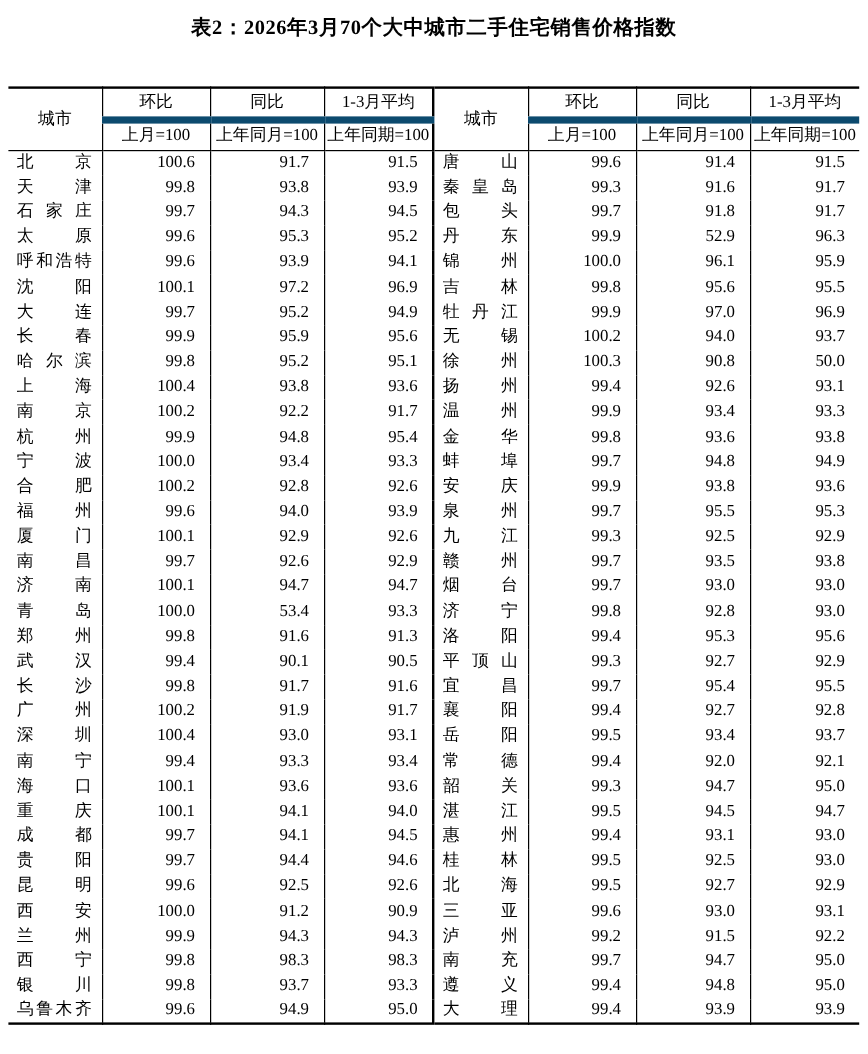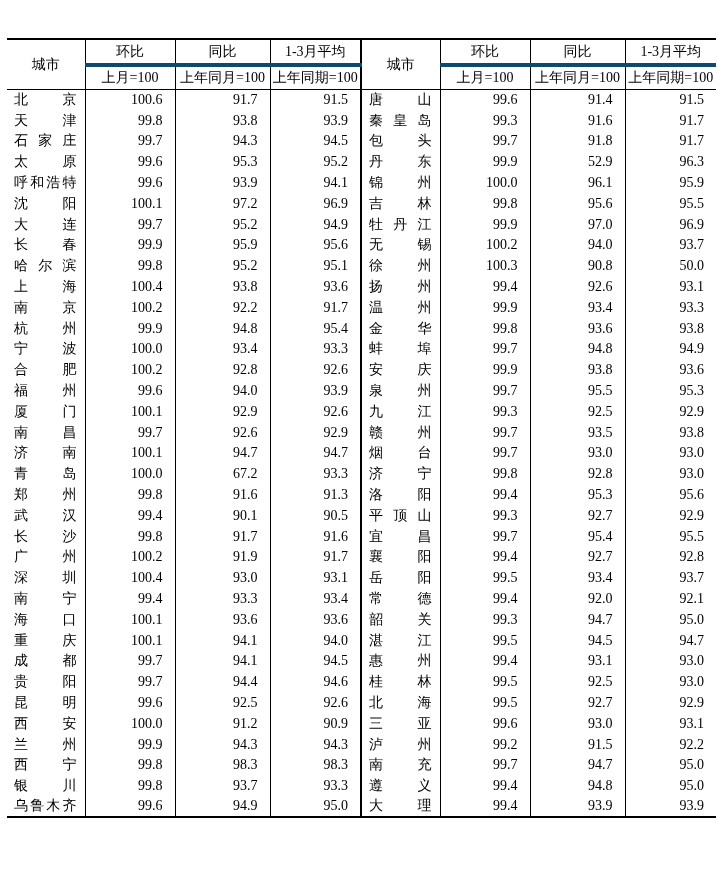--- a/index.html
+++ b/index.html
@@ -43,40 +43,41 @@
     font-weight: normal;
     font-size: 14px;
     line-height: 1;
     overflow: hidden;
     white-space: nowrap;
   }
   thead tr.hr1 th { height: 23px; }
   thead tr.hr2 th { height: 22px; margin-left: 20px; }
   thead { border-bottom: 1px solid #000; }
   thead th { text-align: center; vertical-align: middle; }
-  thead tr.hr1 th.stat { border-bottom: 4px solid #0c4a6e; }
+  thead tr.hr1 th.stat { border-bottom: 6px solid #0c4a6e; }
   .c2, .c3, .c4, .c6, .c7, .c8 { border-left: 1px solid #000; }
   .c5 { border-left: 2px solid #000; }
   tbody tr.data-row { height: 20.8px; }
   td.num {
     text-align: right;
     padding-right: 12px;
     vertical-align: middle;
   }
   td.city-cell { vertical-align: middle; }
   td.city-cell .city {
     display: flex;
     justify-content: space-between;
     margin: 0 8px 0 7px;
   }
 </style>
 </head>
 <body>
 
 <div class="page">
+  <h1 class="title">表2：2026年3月70个大中城市二手住宅销售价格指数</h1>
 
   <table class="price-table">
     <colgroup>
       <col class="w-city">
         <col class="w-mom">
         <col class="w-yoy">
         <col class="w-avg">
       <col class="w-city2">
         <col class="w-mom">
         <col class="w-yoy">
@@ -470,21 +471,21 @@
     <td class="c8 num">93.0</td>
   </tr>
         <tr class="data-row">
     <td class="c1 city-cell">
             <span class="city">
               <span>青</span>
               <span>岛</span>
             </span>
           </td>
     <td class="c2 num">100.0</td>
-    <td class="c3 num">67.2</td>
+    <td class="c3 num">53.4</td>
     <td class="c4 num">93.3</td>
     <td class="c5 city-cell">
             <span class="city">
               <span>济</span>
               <span>宁</span>
             </span>
           </td>
     <td class="c6 num">99.8</td>
     <td class="c7 num">92.8</td>
     <td class="c8 num">93.0</td>

